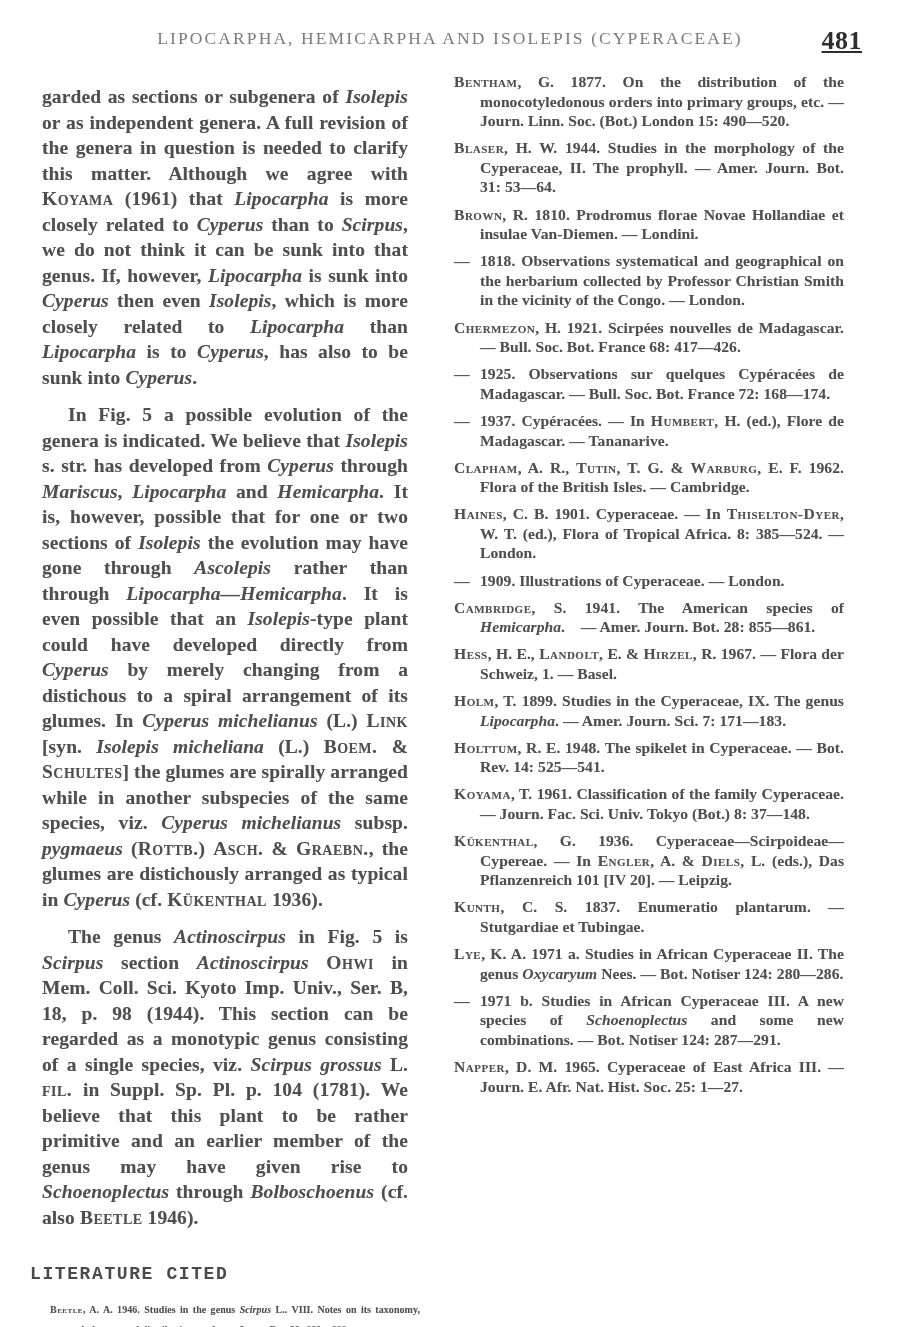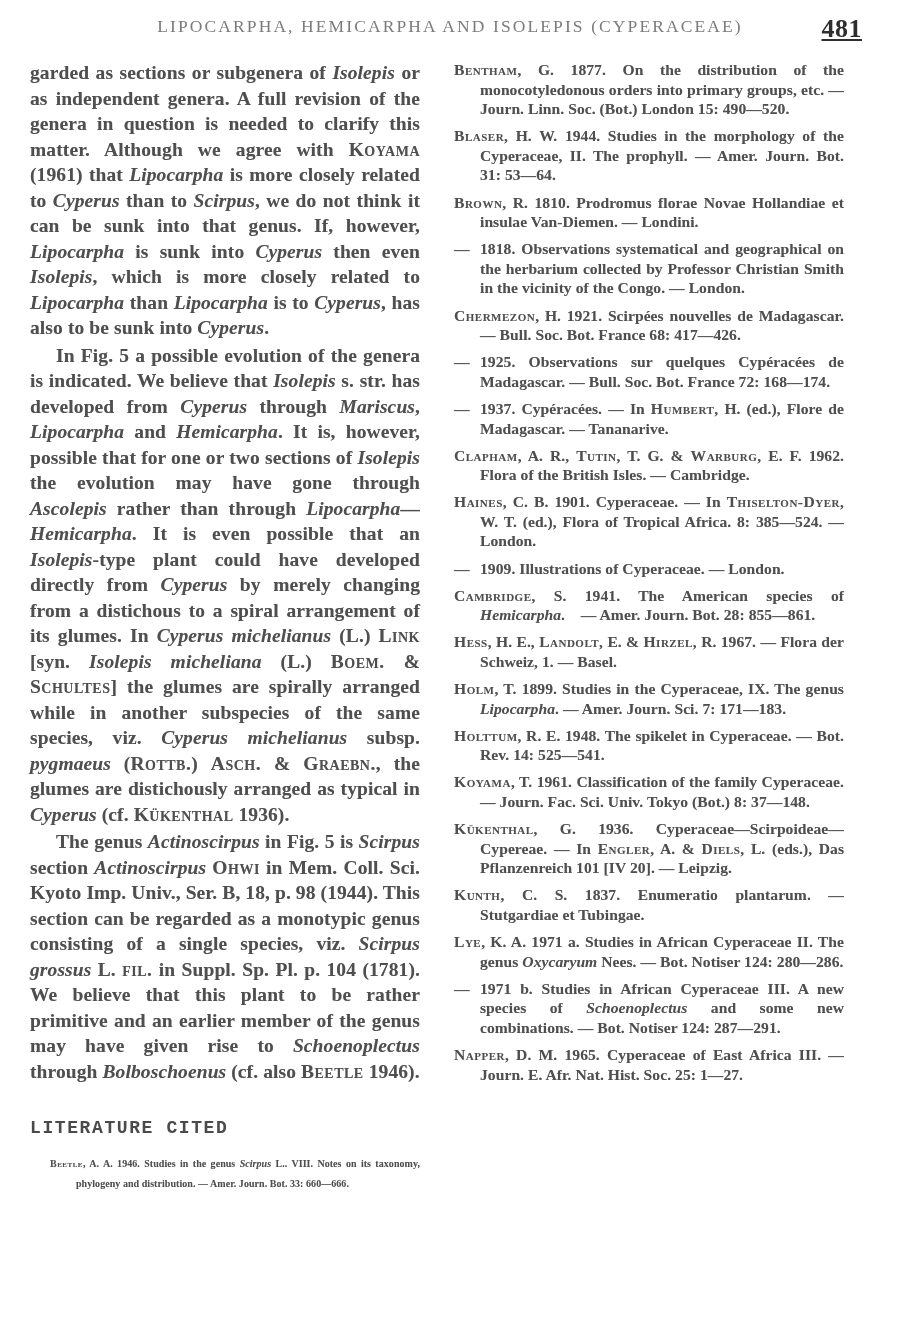--- a/index.html
+++ b/index.html
@@ -12,21 +12,21 @@
     height: 1327px;
     font-family: "Liberation Serif", serif;
     color: #4a4a4a;
     position: relative;
     overflow: hidden;
   }
   .page {
     width: 900px;
     height: 953px;
     box-sizing: border-box;
-    padding: 16px 30px 10px 30px;
+    padding: 28px 30px 10px 30px;
     position: relative;
   }
   
   .runhead {
     display: flex;
     align-items: baseline;
     justify-content: center;
     position: relative;
     height: 30px;
     margin-bottom: 14px;
@@ -54,21 +54,21 @@
   .cols {
     display: flex;
     gap: 34px;
     align-items: flex-start;
   }
   .col {
     width: 390px;
   }
   
   .bodytext p {
-    margin: 0;
+    margin: 12px;
     text-align: justify;
     font-size: 19.5px;
     line-height: 25.5px;
     color: #4f4f4f;
     font-weight: bold;
     letter-spacing: 0.1px;
     text-shadow: 0 0 0.6px rgba(90,90,90,0.35);
   }
   .bodytext p + p {
     margin-top: 2px;

